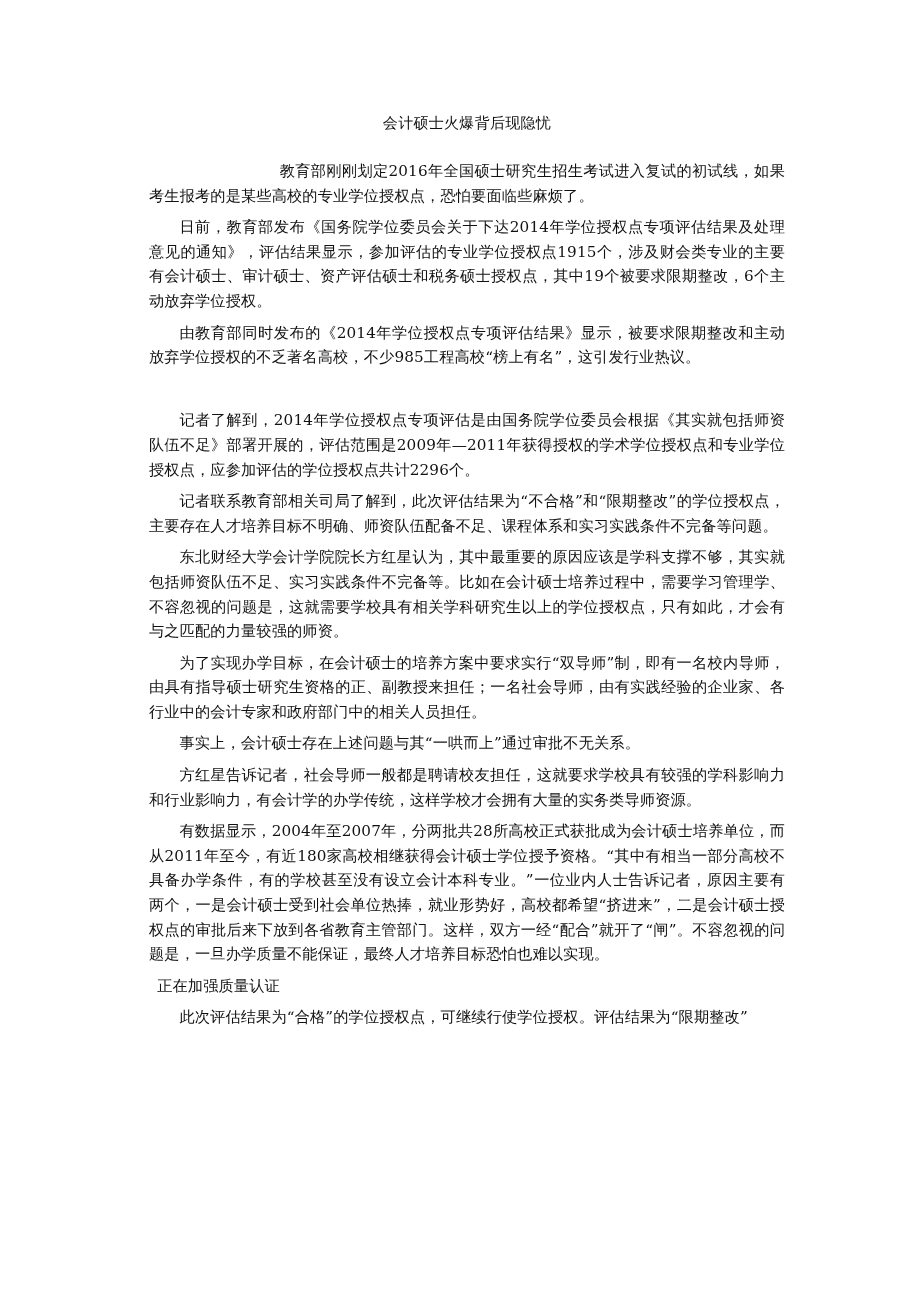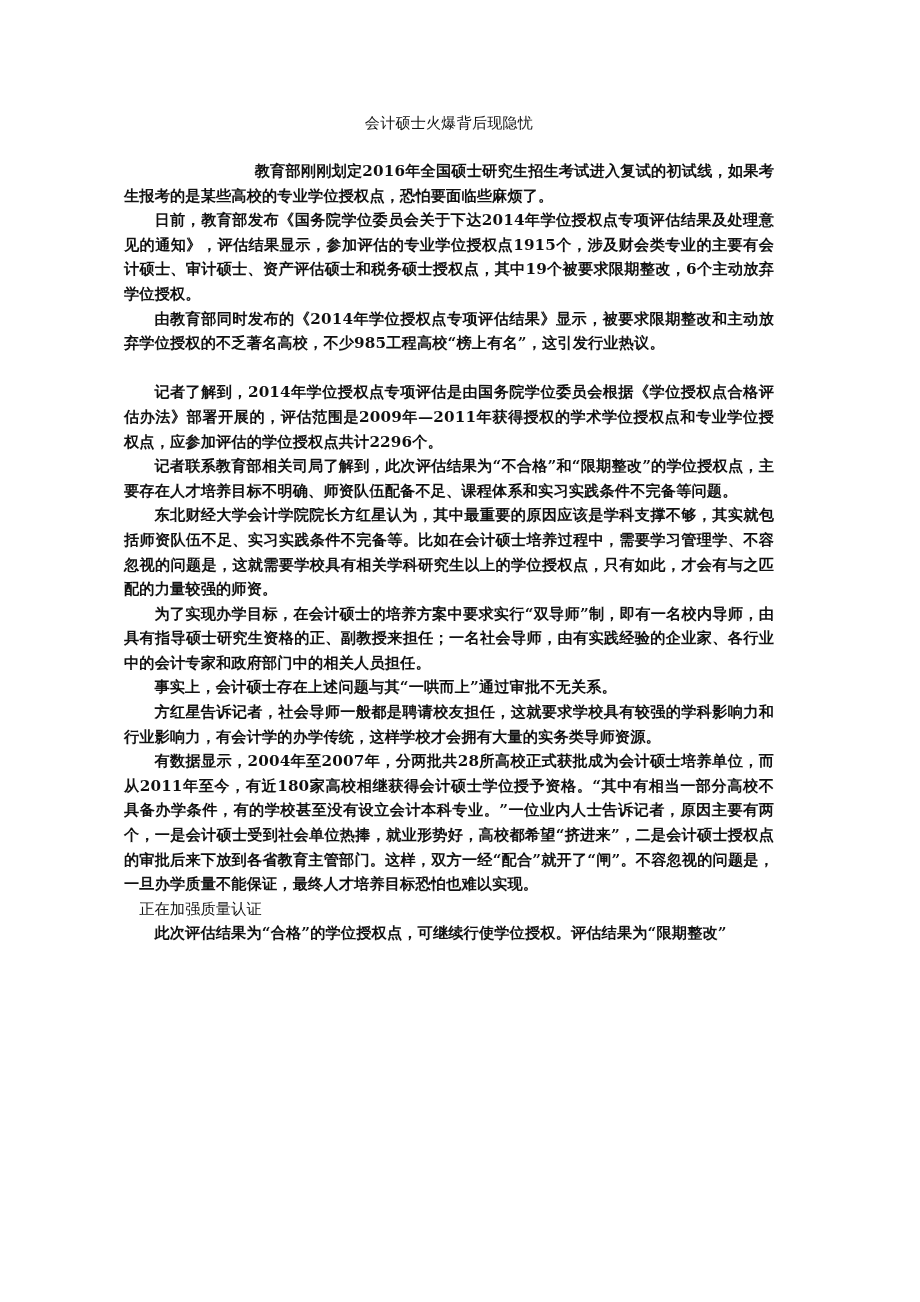--- a/index.html
+++ b/index.html
@@ -10,40 +10,39 @@
   body {
     width: 920px;
     height: 1302px;
     position: relative;
     overflow: hidden;
     font-family: "DejaVu Serif", "Liberation Serif", serif;
     color: #111111;
   }
   .page {
     position: absolute;
-    left: 124px;
+    left: 142px;
     top: 112px;
     width: 650px;
   }
   .title {
     text-align: center;
     font-size: 15px;
     line-height: 22px;
     margin: 0 0 25px 0;
     letter-spacing: 0.3px;
   }
   .para {
     font-size: 15.2px;
     line-height: 24.6px;
-    margin: 0;
+    margin: 7px;
     text-align: justify;
     text-justify: inter-character;
     letter-spacing: 0.15px;
     word-break: break-all;
-    font-weight: bold;
   }
   .indent { text-indent: 2em; }
   .indent-big { text-indent: 8.6em; }
   .indent-small { text-indent: 1em; }
   .heading {
     font-size: 15.2px;
     line-height: 24.6px;
     margin: 0;
     text-indent: 1em;
     letter-spacing: 0.15px;
@@ -55,21 +54,21 @@
 
 <div class="page">
   <div class="title">会计硕士火爆背后现隐忧</div>
 
   <p class="para indent-big">教育部刚刚划定2016年全国硕士研究生招生考试进入复试的初试线，如果考生报考的是某些高校的专业学位授权点，恐怕要面临些麻烦了。</p>
   <p class="para indent">日前，教育部发布《国务院学位委员会关于下达2014年学位授权点专项评估结果及处理意见的通知》，评估结果显示，参加评估的专业学位授权点1915个，涉及财会类专业的主要有会计硕士、审计硕士、资产评估硕士和税务硕士授权点，其中19个被要求限期整改，6个主动放弃学位授权。</p>
   <p class="para indent">由教育部同时发布的《2014年学位授权点专项评估结果》显示，被要求限期整改和主动放弃学位授权的不乏著名高校，不少985工程高校“榜上有名”，这引发行业热议。</p>
 
   <div class="gap"></div>
 
-  <p class="para indent">记者了解到，2014年学位授权点专项评估是由国务院学位委员会根据《学位授权点合格评估办法》部署开展的，评估范围是2009年—2011年获得授权的学术学位授权点和专业学位授权点，应参加评估的学位授权点共计2296个。</p>
+  <p class="para indent">记者了解到，2014年学位授权点专项评估是由国务院学位委员会根据《其实就包括师资队伍不足》部署开展的，评估范围是2009年—2011年获得授权的学术学位授权点和专业学位授权点，应参加评估的学位授权点共计2296个。</p>
   <p class="para indent">记者联系教育部相关司局了解到，此次评估结果为“不合格”和“限期整改”的学位授权点，主要存在人才培养目标不明确、师资队伍配备不足、课程体系和实习实践条件不完备等问题。</p>
   <p class="para indent">东北财经大学会计学院院长方红星认为，其中最重要的原因应该是学科支撑不够，其实就包括师资队伍不足、实习实践条件不完备等。比如在会计硕士培养过程中，需要学习管理学、不容忽视的问题是，这就需要学校具有相关学科研究生以上的学位授权点，只有如此，才会有与之匹配的力量较强的师资。</p>
   <p class="para indent">为了实现办学目标，在会计硕士的培养方案中要求实行“双导师”制，即有一名校内导师，由具有指导硕士研究生资格的正、副教授来担任；一名社会导师，由有实践经验的企业家、各行业中的会计专家和政府部门中的相关人员担任。</p>
   <p class="para indent">事实上，会计硕士存在上述问题与其“一哄而上”通过审批不无关系。</p>
   <p class="para indent">方红星告诉记者，社会导师一般都是聘请校友担任，这就要求学校具有较强的学科影响力和行业影响力，有会计学的办学传统，这样学校才会拥有大量的实务类导师资源。</p>
   <p class="para indent">有数据显示，2004年至2007年，分两批共28所高校正式获批成为会计硕士培养单位，而从2011年至今，有近180家高校相继获得会计硕士学位授予资格。“其中有相当一部分高校不具备办学条件，有的学校甚至没有设立会计本科专业。”一位业内人士告诉记者，原因主要有两个，一是会计硕士受到社会单位热捧，就业形势好，高校都希望“挤进来”，二是会计硕士授权点的审批后来下放到各省教育主管部门。这样，双方一经“配合”就开了“闸”。不容忽视的问题是，一旦办学质量不能保证，最终人才培养目标恐怕也难以实现。</p>
 
   <div class="heading">正在加强质量认证</div>
   <p class="para indent">此次评估结果为“合格”的学位授权点，可继续行使学位授权。评估结果为“限期整改”</p>
 </div>

